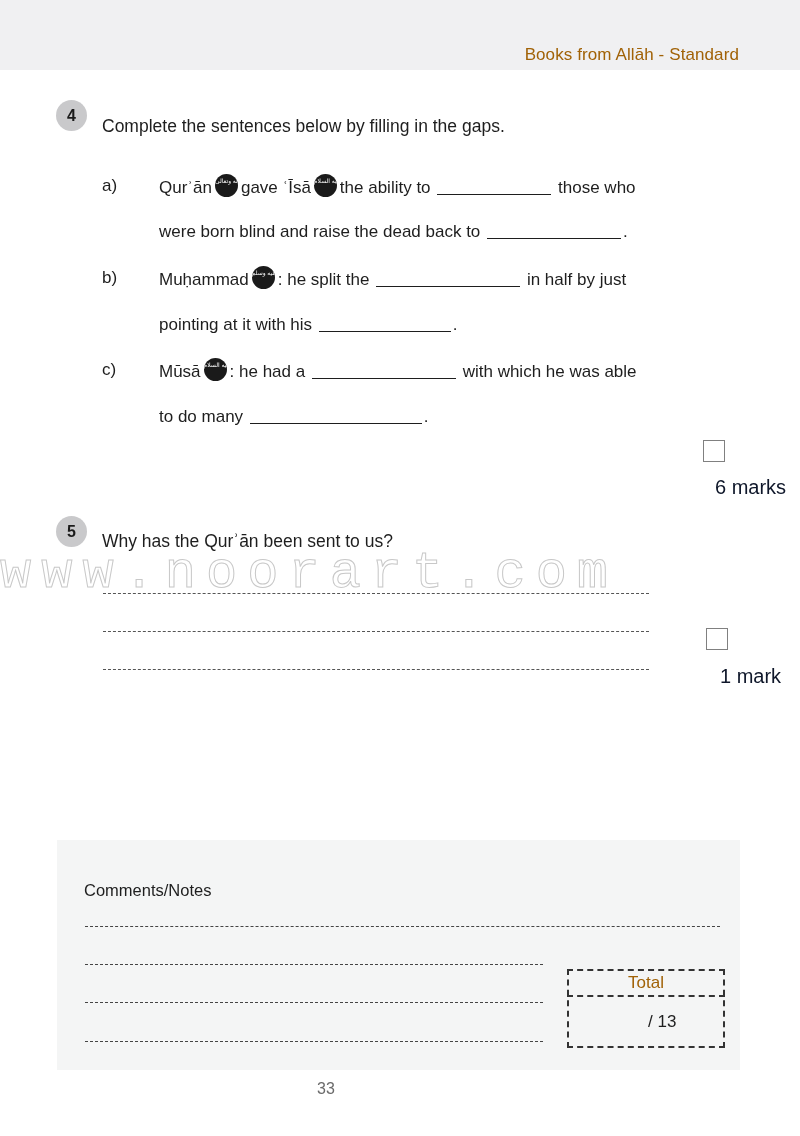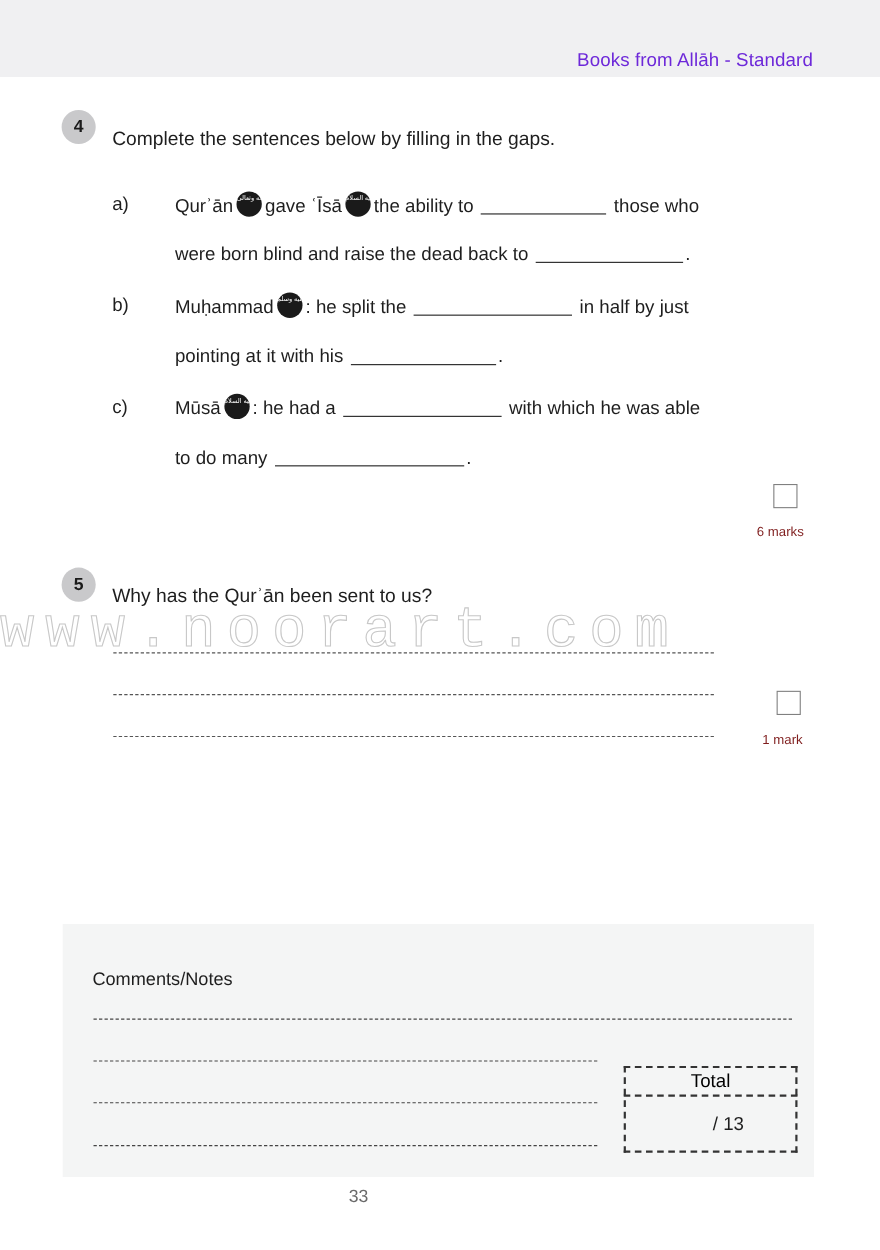--- a/index.html
+++ b/index.html
@@ -1,49 +1,49 @@
 <!DOCTYPE html>
 <html><head>
 <meta charset="utf-8">
 <style>
   * { margin: 0; padding: 0; box-sizing: border-box; }
   html, body { width: 800px; height: 1136px; background: #ffffff; overflow: hidden; }
   body { position: relative; font-family: "Liberation Sans", "DejaVu Sans", sans-serif; color: #1e1e1e; }
 
   .header-band { position: absolute; left: 0; top: 0; width: 800px; height: 70px; background: #f0f0f2; }
-  .header-title { position: absolute; right: 61px; top: 45px; font-size: 17px; color: #6d28d9; letter-spacing: 0.1px; }
+  .header-title { position: absolute; right: 61px; top: 45px; font-size: 17px; color: #a16207; letter-spacing: 0.1px; }
 
   .q-badge { position: absolute; width: 31px; height: 31px; border-radius: 50%; background: #c9c9cb;
              font-weight: bold; font-size: 16px; color: #1a1a1a; display: flex; align-items: center; justify-content: center; }
   .q-text { position: absolute; font-size: 17.5px; color: #1e1e1e; white-space: nowrap; margin-top: 10px; }
 
   .item-label { position: absolute; left: 102px; font-size: 17px; color: #1e1e1e; }
   .line-text { position: absolute; left: 159px; font-size: 17px; color: #1e1e1e; white-space: nowrap; }
   .line-text span { vertical-align: middle; }
   .blank { display: inline-block; border-bottom: 1px solid #1e1e1e; height: 14px; vertical-align: baseline; margin: 0 2px; }
 
   .honorific { display: inline-block; width: 23px; height: 23px; border-radius: 50%; background: #1a1a1a;
                color: #fff; font-size: 6px; line-height: 7px; text-align: center; vertical-align: middle;
                padding-top: 4px; margin: 0 3px; position: relative; top: -2px; overflow: hidden; }
 
   .mark-box { position: absolute; width: 22px; height: 22px; border: 1.5px solid #808080; background: #fff; }
-  .mark-label { position: absolute; font-size: 12px; color: #7f1d1d; white-space: nowrap; }
+  .mark-label { position: absolute; font-size: 20px; color: #0f172a; white-space: nowrap; margin-left: 27px; }
 
   .watermark { position: absolute; left: 0; top: 548px; width: 800px; font-family: "Liberation Mono", "DejaVu Sans Mono", monospace;
                font-size: 52px; color: transparent; -webkit-text-stroke: 1px #c8c8c8; letter-spacing: 10px; white-space: nowrap; line-height: 52px; }
 
   .answer-line { position: absolute; left: 103px; width: 546px; height: 0; border-top: 1.5px dashed #555; }
 
   .notes-panel { position: absolute; left: 57px; top: 840px; width: 683px; height: 230px; background: #f4f5f5; }
   .notes-title { position: absolute; left: 84px; top: 881px; font-size: 16.5px; color: #1e1e1e; }
   .notes-line { position: absolute; height: 0; border-top: 1.5px dashed #444; }
 
   .total-box { position: absolute; left: 567px; top: 969px; width: 158px; height: 79px; border: 2px dashed #333; }
   .total-divider { position: absolute; left: 567px; top: 995px; width: 158px; height: 0; border-top: 2px dashed #333; }
-  .total-label { position: absolute; left: 567px; top: 973px; width: 158px; text-align: center; font-size: 17px; color: #000000; }
+  .total-label { position: absolute; left: 567px; top: 973px; width: 158px; text-align: center; font-size: 17px; color: #a16207; }
   .total-value { position: absolute; left: 648px; top: 1012px; font-size: 17px; color: #1e1e1e; }
 
   .page-number { position: absolute; left: 0; top: 1080px; width: 652px; text-align: center; font-size: 16px; color: #6a6a6a; }
 </style>
 </head>
 <body>
 
 <div class="header-band"></div>
 <div class="header-title">Books from Allāh - Standard</div>
 

